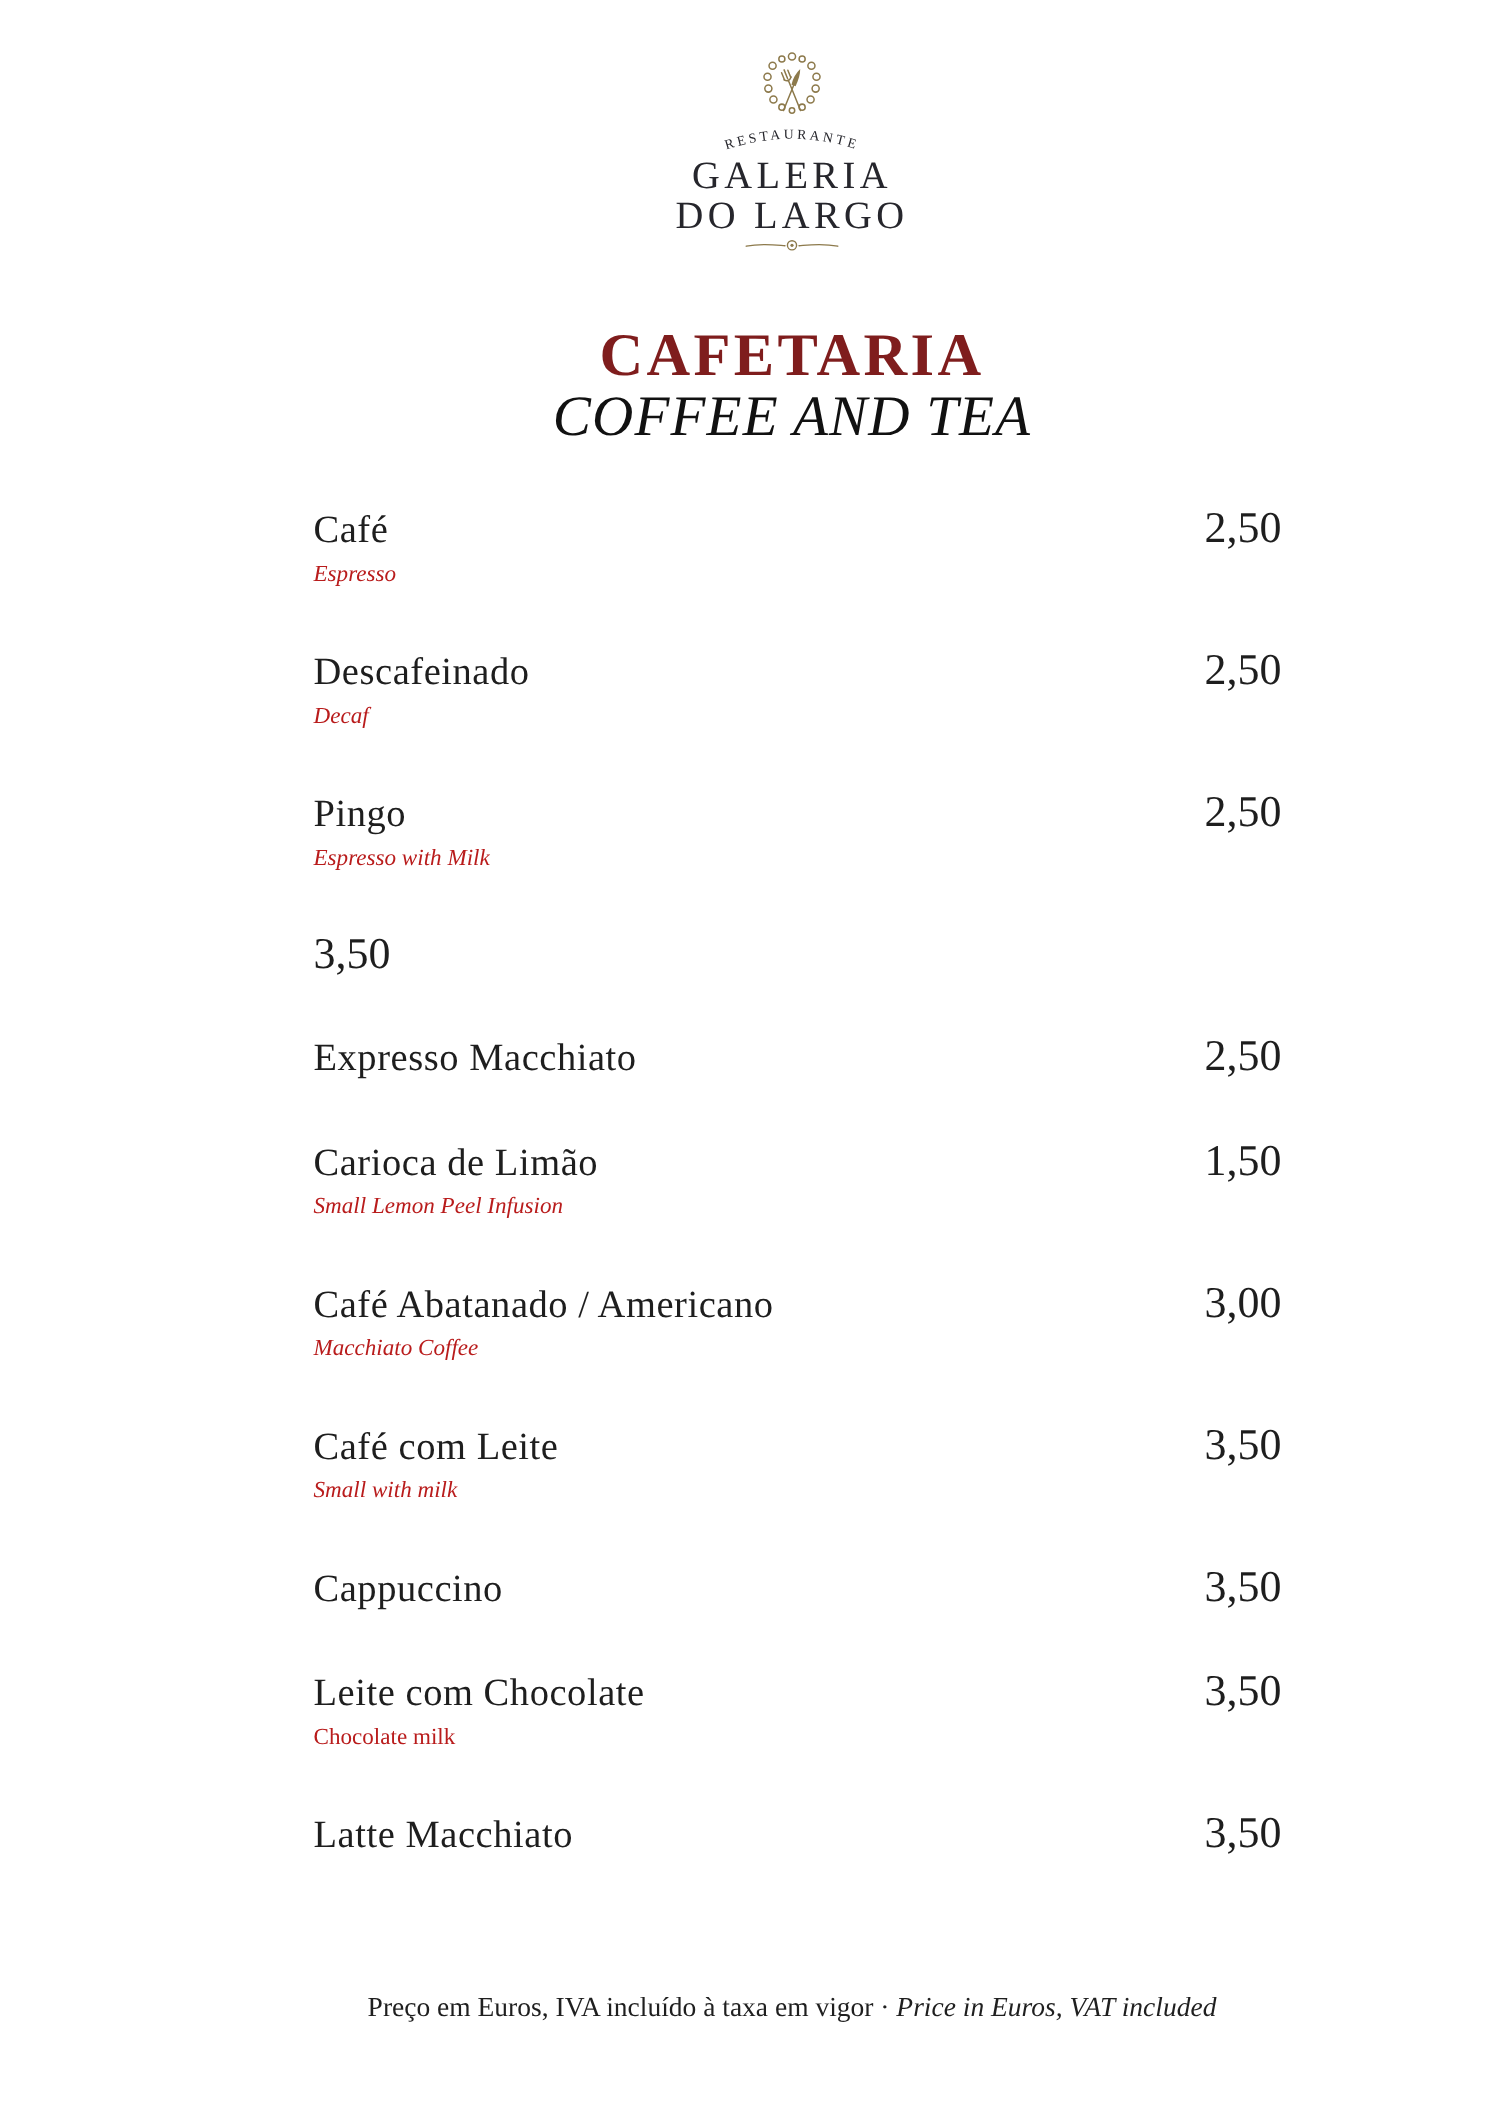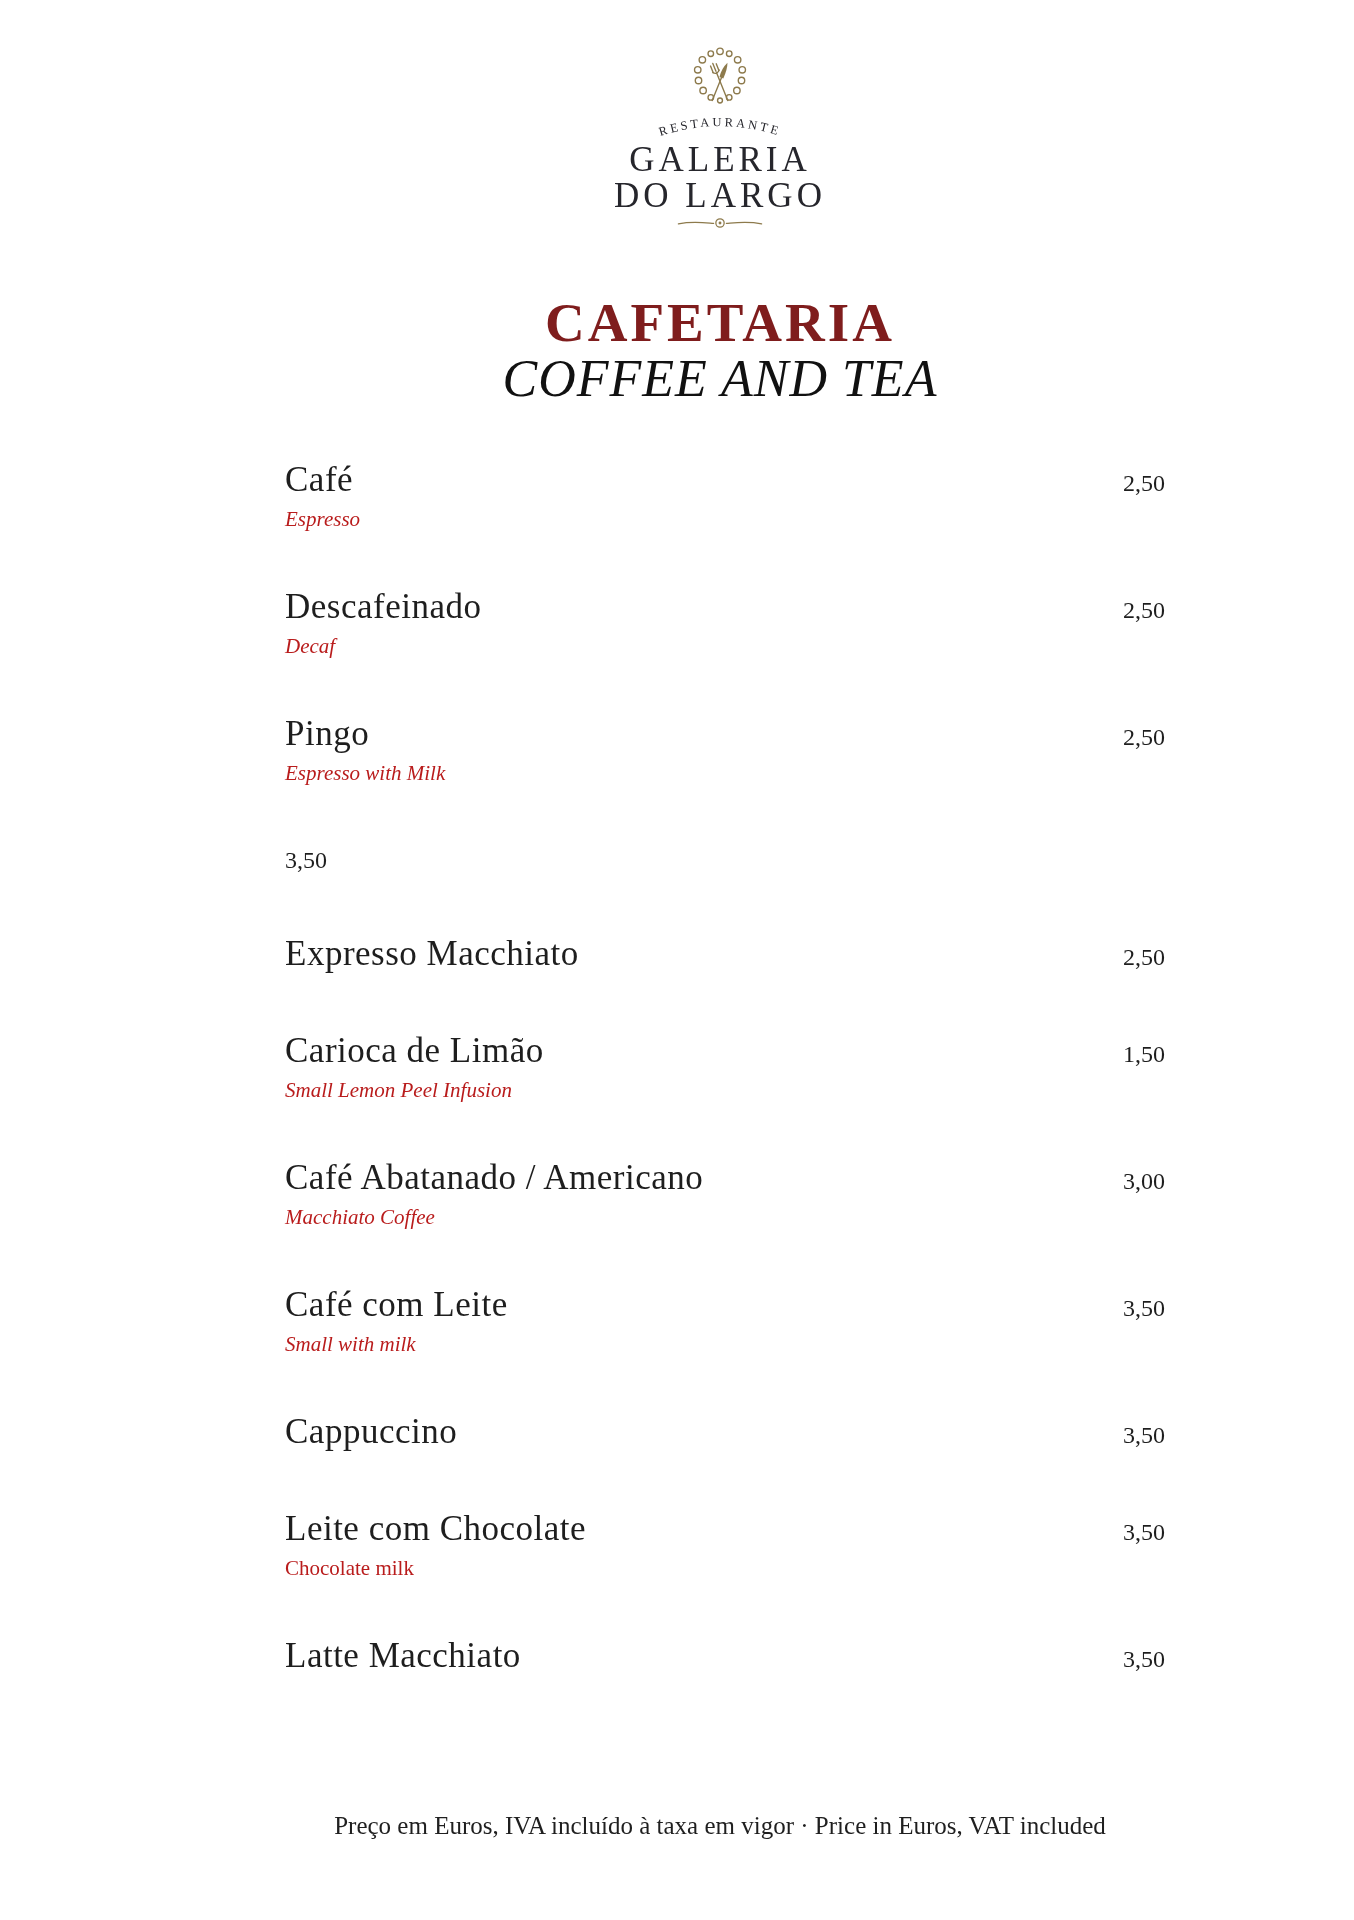--- a/index.html
+++ b/index.html
@@ -19,25 +19,25 @@
   
   .title { margin-top:64px; text-align:center; font-weight:700; font-size:55px; line-height:54px; letter-spacing:3px; color:#7f1d1d; }
   .subtitle { margin-top:3px; text-align:center; font-style:italic; font-size:52px; line-height:52px; letter-spacing:1px; color:#111; }
 
   
   .menu { margin-top:52px;margin-left:40px; }
   .item { display:flex; justify-content:space-between; align-items:baseline; margin-bottom:48px; padding-right:30px; }
   .item-name { font-size:35px; line-height:45px; letter-spacing:0.5px; color:#1e1e1e; }
   .item-desc { font-size:21px; line-height:34px; font-style:italic; color:#b91c1c; }
   .item-desc.upright { font-style:normal; }
-  .item-price { font-size:24px; line-height:45px; color:#1e1e1e; white-space:nowrap; }
+  .item-price { font-size:40px; line-height:45px; color:#1e1e1e; white-space:nowrap; }
 
   
   .footer { position:absolute; top:1812px; left:245px; width:950px; text-align:center; font-size:25px; color:#1f1f1f; }
-  .footer .italic { }
+  .footer .italic { font-style:italic; }
 </style>
 </head>
 <body>
 
 <div class="page">
   <div class="content">
 
     <div class="logo">
 
       <svg class="crest" viewBox="0 0 100 86" fill="none" stroke="#8d7a4c" stroke-width="1.8" stroke-linecap="round">

